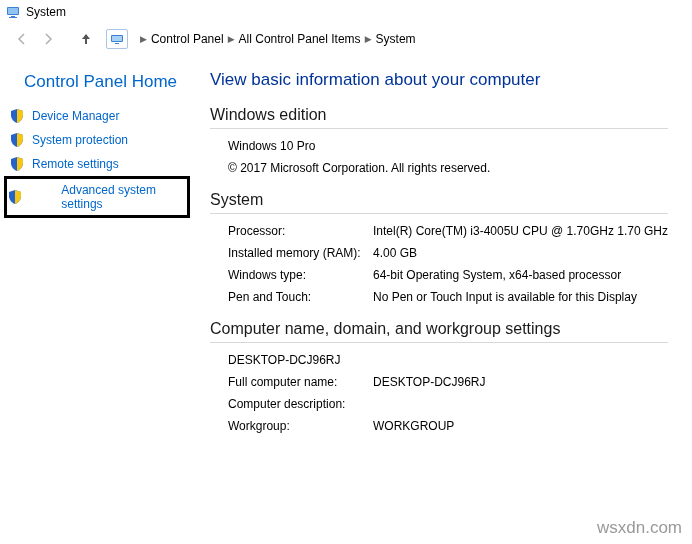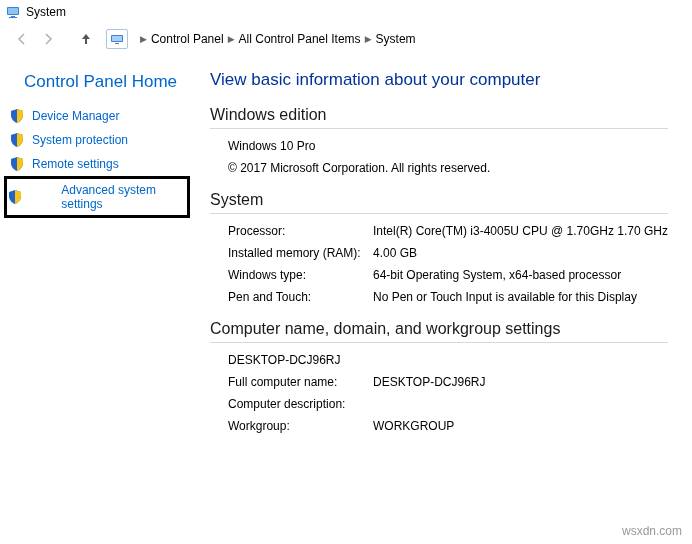--- a/index.html
+++ b/index.html
@@ -23,21 +23,21 @@
     .sbitem.hl { border: 3px solid #000; padding: 4px 4px 4px 2px; margin-left:-2px;gap:40px; }
     .main { flex: 1; padding: 0 24px 12px 20px; overflow:hidden; }
     .mhead { color: #003399; font-size: 17px; padding: 4px 0 16px 0; }
     .section { color:#1a1a1a; font-size:16px; padding-bottom:4px; border-bottom: 1px solid #d8d8d8; margin-top: 6px; }
     .section.first { margin-top: 0; }
     .rows { padding: 6px 0 6px 18px; }
     .row { display:flex; padding: 4px 0; }
     .rlabel { width: 145px; color:#000; }
     .rvalue { flex:1; color:#000; }
     .stand { padding:4px 0 4px 18px; }
-    .footer { position:absolute; bottom:6px; right:10px; color:#999; font-size:12px; }
+    .footer { position:absolute; bottom:6px; right:10px; color:#999; font-size:17px; }
   </style>
 </head>
 <body>
 
 <div class="titlebar">
   <span class="ticon">
     <svg width="14" height="14" viewBox="0 0 14 14">
         <rect x="1" y="2" width="12" height="8" rx="1" fill="#3b82d6"></rect>
         <rect x="2" y="3" width="10" height="6" fill="#8fc3f2"></rect>
         <rect x="5" y="11" width="4" height="1" fill="#3b82d6"></rect>

